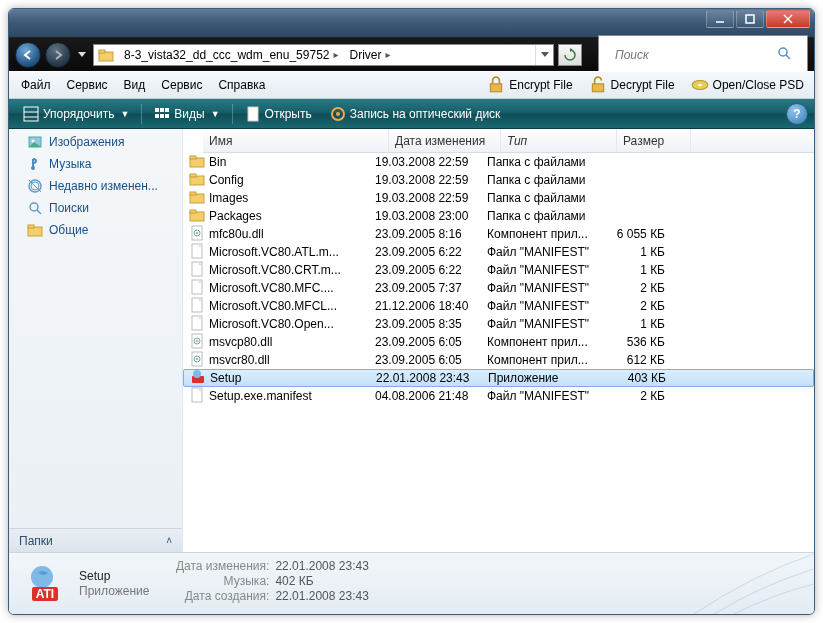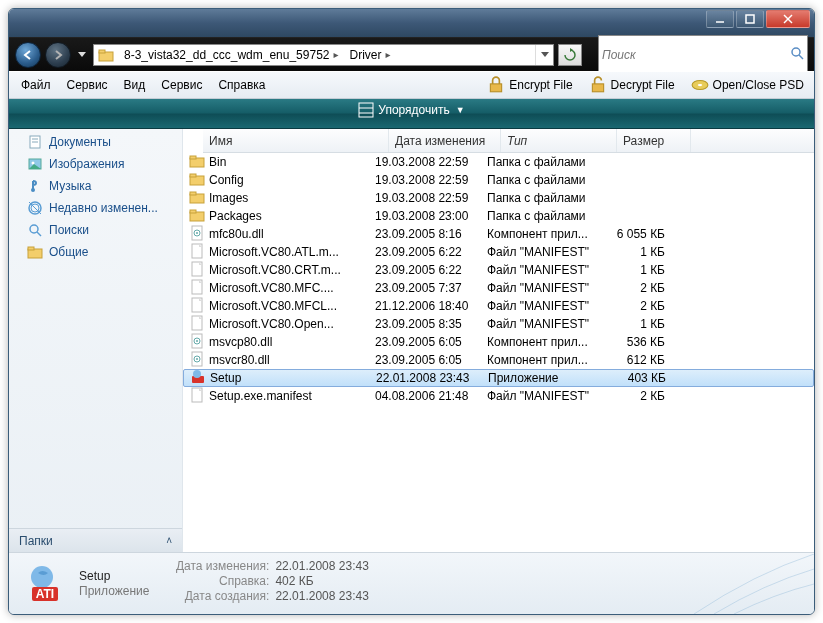--- a/index.html
+++ b/index.html
@@ -19,33 +19,33 @@
 .nav-circle { width: 26px; height: 26px; border-radius: 50%; background: radial-gradient(circle at 40% 30%, #6fa8d8, #2a5b8a 60%, #143754); border: 1px solid #0d2640; display: flex; align-items: center; justify-content: center; cursor: pointer; }
 .nav-circle.disabled { filter: grayscale(0.5) brightness(0.7); }
 .nav-circle svg { stroke: #fff; fill: #fff; }
 .nav-drop { width: 14px; height: 26px; display:flex; align-items:center; justify-content:center; }
 .addressbar { flex: 1; height: 22px; background: #fff; border: 1px solid #888; display: flex; align-items: center; overflow: hidden; }
 .addr-icon { width: 20px; height: 20px; display: flex; align-items: center; justify-content: center; margin: 0 2px; }
 .crumb { display: flex; align-items: center; height: 100%; padding: 0 4px 0 6px; border-right: 1px solid transparent; cursor: pointer; white-space: nowrap; }
 .crumb .arrow { margin-left: 4px; font-size: 10px; color: #555; }
 .addr-drop { width: 18px; display:flex; align-items:center; justify-content:center; height:100%; border-left:1px solid #ddd; }
 .refresh-btn { width: 24px; height: 22px; background: linear-gradient(to bottom,#f8f8f8,#ddd); border:1px solid #888; display:flex; align-items:center; justify-content:center; cursor:pointer; }
-.searchbox { width: 210px; height: 40px; background: #fff; border: 1px solid #888; display: flex; align-items: center; padding: 0 3px; color: #888; margin-left: 12px; }
+.searchbox { width: 210px; height: 40px; background: #fff; border: 1px solid #888; display: flex; align-items: center; padding: 0 16px; color: #888; margin-left: 12px; }
 .searchbox input { border: none; outline: none; flex: 1; font-style: italic; color: #777; font-size: 12px; }
 .searchbox .sicon { margin-left: auto; }
 
 
 .menubar { height: 28px; background: linear-gradient(to bottom, #f6f9fc, #e6ecf2); border-top: 1px solid #fff; border-bottom: 1px solid #c4cdd6; display: flex; align-items: center; padding: 0 4px; }
 .menu-item { padding: 3px 8px; cursor: pointer; }
 .menubar-right { margin-left: auto; display: flex; align-items: center; gap: 4px; }
 .mb-action { display: flex; align-items: center; gap: 4px; padding: 2px 6px; cursor: pointer; }
 .mb-icon { width: 18px; height: 18px; }
 
 
-.toolbar { height: 30px; background: linear-gradient(to bottom, #2a7a84 0%, #155d67 48%, #0e4d56 52%, #1a6871 100%); border-bottom: 1px solid #0a3a41; display: flex; align-items: center; padding: 0 6px; gap: 2px; color: #fff; flex-direction: column; }
+.toolbar { height: 30px; background: linear-gradient(to bottom, #2a7a84 0%, #155d67 48%, #0e4d56 52%, #1a6871 100%); border-bottom: 1px solid #0a3a41; display: flex; align-items: center; padding: 0 6px; gap: 2px; color: #fff; }
 .tool-btn { display: flex; align-items: center; gap: 4px; padding: 3px 8px; cursor: pointer; border-radius: 2px; }
 .tool-btn .drop { font-size: 9px; margin-left: 2px; }
 .tool-sep { width: 1px; height: 20px; background: rgba(255,255,255,0.25); margin: 0 2px; }
 .tool-icon { width: 16px; height: 16px; }
 .help-btn { margin-left: auto; width: 22px; height: 22px; border-radius: 50%; background: radial-gradient(circle at 35% 30%, #8fc5ee, #3a7db5); border: 1px solid #2a5a85; display:flex; align-items:center; justify-content:center; color:#fff; font-weight:bold; cursor:pointer; }
 
 
 .body { flex: 1; display: flex; overflow: hidden; background: #fff; }
 
 
@@ -235,28 +235,20 @@
     </div>
     <div class="help-btn">?</div>
   </div>
 
   <div class="body">
 
     <div class="sidebar">
       <div class="fav-list" id="fav-list">
           <div class="fav-item">
             <svg class="fav-icon" viewBox="0 0 16 16">
-              <rect x="3" y="2" width="10" height="12" fill="#fff" stroke="#8ab"></rect>
-              <line x1="5" y1="5" x2="11" y2="5" stroke="#8ab"></line>
-              <line x1="5" y1="8" x2="11" y2="8" stroke="#8ab"></line>
-            </svg>
-            <span>Документы</span>
-          </div>
-          <div class="fav-item">
-            <svg class="fav-icon" viewBox="0 0 16 16">
               <rect x="2" y="3" width="12" height="10" fill="#8fc9e8" stroke="#5a9"></rect>
               <circle cx="6" cy="7" r="1.5" fill="#fff"></circle>
               <path d="M2 13 L7 8 L14 13" fill="#4a8"></path>
             </svg>
             <span>Изображения</span>
           </div>
           <div class="fav-item">
             <svg class="fav-icon" viewBox="0 0 16 16">
               <path d="M6 3 V11 M6 3 Q9 3 9 5 Q9 7 6 7" fill="none" stroke="#4a8dc4" stroke-width="2"></path>
               <circle cx="6" cy="12" r="2" fill="#4a8dc4"></circle>
@@ -487,21 +479,21 @@
     <div class="info1">
       <div class="fname">Setup</div>
       <div class="ftype">Приложение</div>
     </div>
     <div class="info2">
       <div class="row2">
           <span class="lbl">Дата изменения:</span>
           <span>22.01.2008 23:43</span>
         </div>
       <div class="row2">
-          <span class="lbl">Справка:</span>
+          <span class="lbl">Музыка:</span>
           <span>402 КБ</span>
         </div>
       <div class="row2">
           <span class="lbl">Дата создания:</span>
           <span>22.01.2008 23:43</span>
         </div>
     </div>
     <svg class="swoosh" viewBox="0 0 120 60">
       <path d="M0 60 Q60 20 120 0" fill="none" stroke="#8fb8d8" stroke-width="1"></path>
       <path d="M20 60 Q70 30 120 15" fill="none" stroke="#8fb8d8" stroke-width="1"></path>

